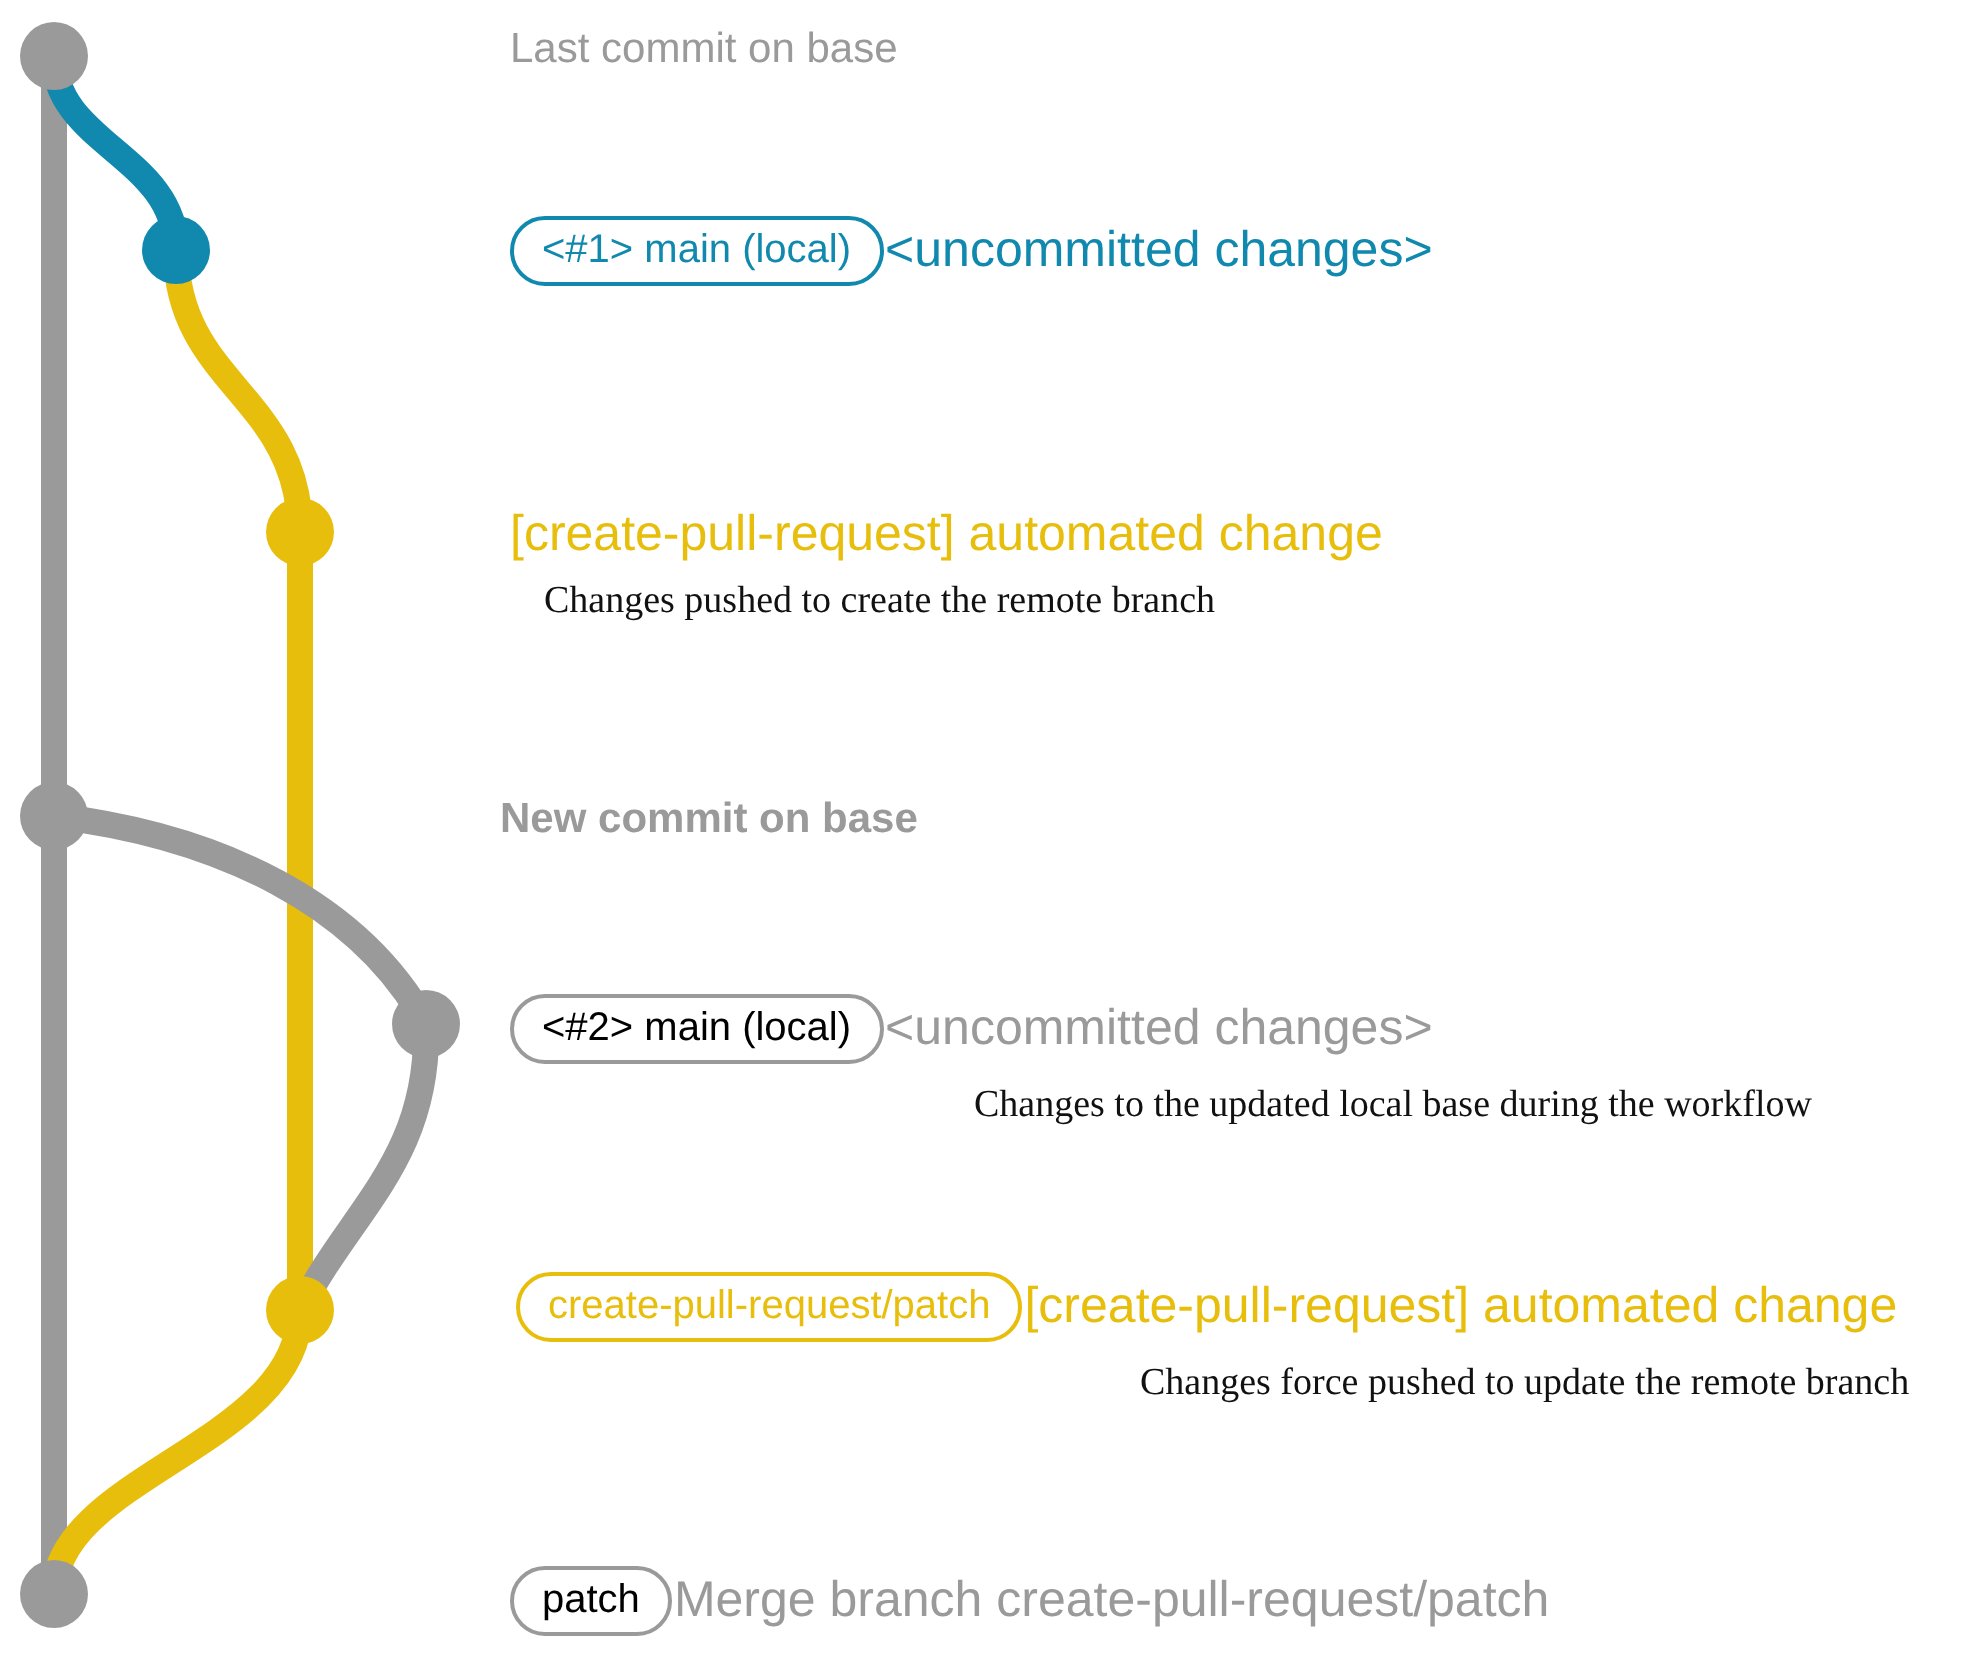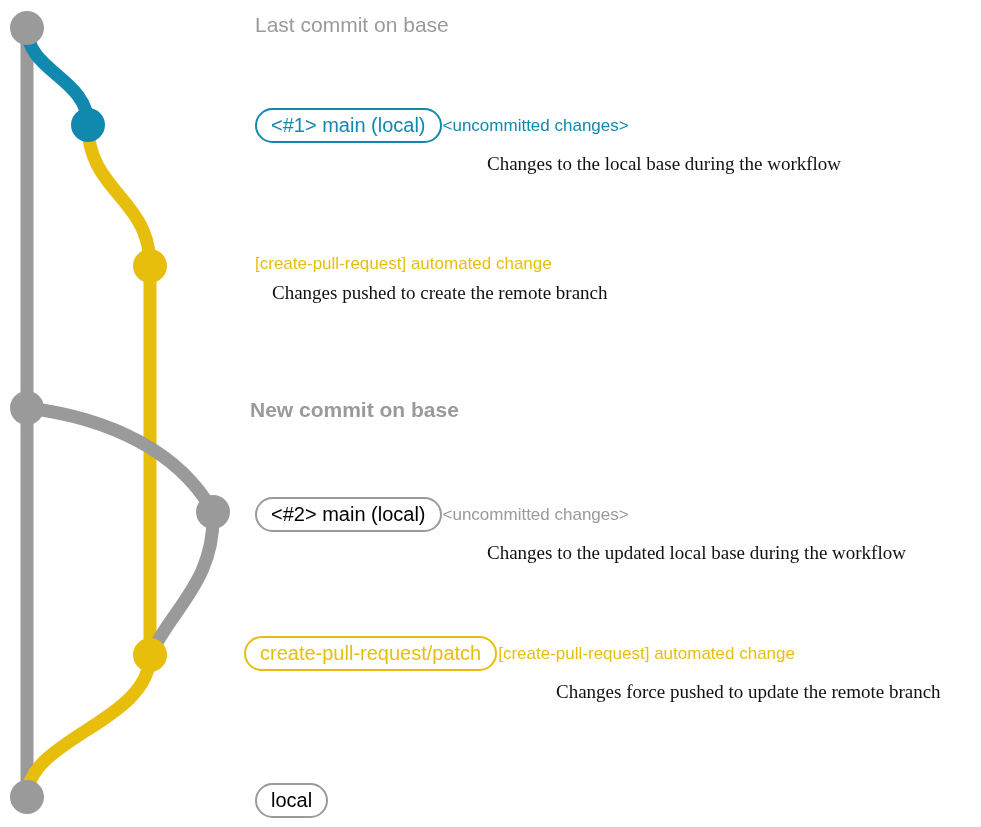--- a/index.html
+++ b/index.html
@@ -52,21 +52,21 @@
     line-height: 1;
     color: #9a9a9a;
     background: #ffffff;
     box-sizing: border-box;
   }
   .ref-pill.blue   { border-color: #1189ae; color: #1189ae; }
   .ref-pill.yellow { border-color: #e8be0d; color: #e8be0d; }
   .ref-pill.gray   { border-color: #9a9a9a; color: #000000; }
 
   .subject {
-    font-size: 17px;
+    font-size: 25px;
     line-height: 1;
     color: #9a9a9a;
     white-space: nowrap;
   }
   .subject.blue   { color: #1189ae; }
   .subject.yellow { color: #e8be0d; }
   .subject.gray   { color: #9a9a9a; }
 
   .note {
     font-family: "Liberation Serif", serif;
@@ -113,47 +113,47 @@
 
 <div class="overlay">
 
   <div class="standalone-label" style="left:255px; top:13px;">Last commit on base</div>
 
   <div class="commit-row" style="left:255px; top:108px;">
     <div class="row-head">
       <span class="ref-pill blue">&lt;#1&gt; main (local)</span>
       <span class="subject blue">&lt;uncommitted changes&gt;</span>
     </div>
-    <div class="note" style="margin-left:232px;">Changes to the local base during the workflow</div>
   </div>
 
   <div class="commit-row" style="left:255px; top:255px;">
     <div class="row-head">
       <span class="subject yellow">[create-pull-request] automated change</span>
     </div>
     <div class="note" style="margin-left:17px;">Changes pushed to create the remote branch</div>
   </div>
 
   <div class="standalone-label" style="left:250px; top:398px;font-weight:bold;">New commit on base</div>
 
   <div class="commit-row" style="left:255px; top:497px;">
     <div class="row-head">
       <span class="ref-pill gray">&lt;#2&gt; main (local)</span>
       <span class="subject gray">&lt;uncommitted changes&gt;</span>
     </div>
     <div class="note" style="margin-left:232px;">Changes to the updated local base during the workflow</div>
   </div>
 
-  <div class="commit-row" style="left:244px; top:636px;">
+  <div class="commit-row" style="left:258px; top:636px;">
     <div class="row-head">
       <span class="ref-pill yellow">create-pull-request/patch</span>
       <span class="subject yellow">[create-pull-request] automated change</span>
     </div>
     <div class="note" style="margin-left:312px;">Changes force pushed to update the remote branch</div>
   </div>
 
   <div class="commit-row" style="left:255px; top:783px;">
     <div class="row-head">
-      <span class="ref-pill gray">local</span>
+      <span class="ref-pill gray">patch</span>
+      <span class="subject gray">Merge branch create-pull-request/patch</span>
     </div>
   </div>
 
 </div>
 
 </body></html>

